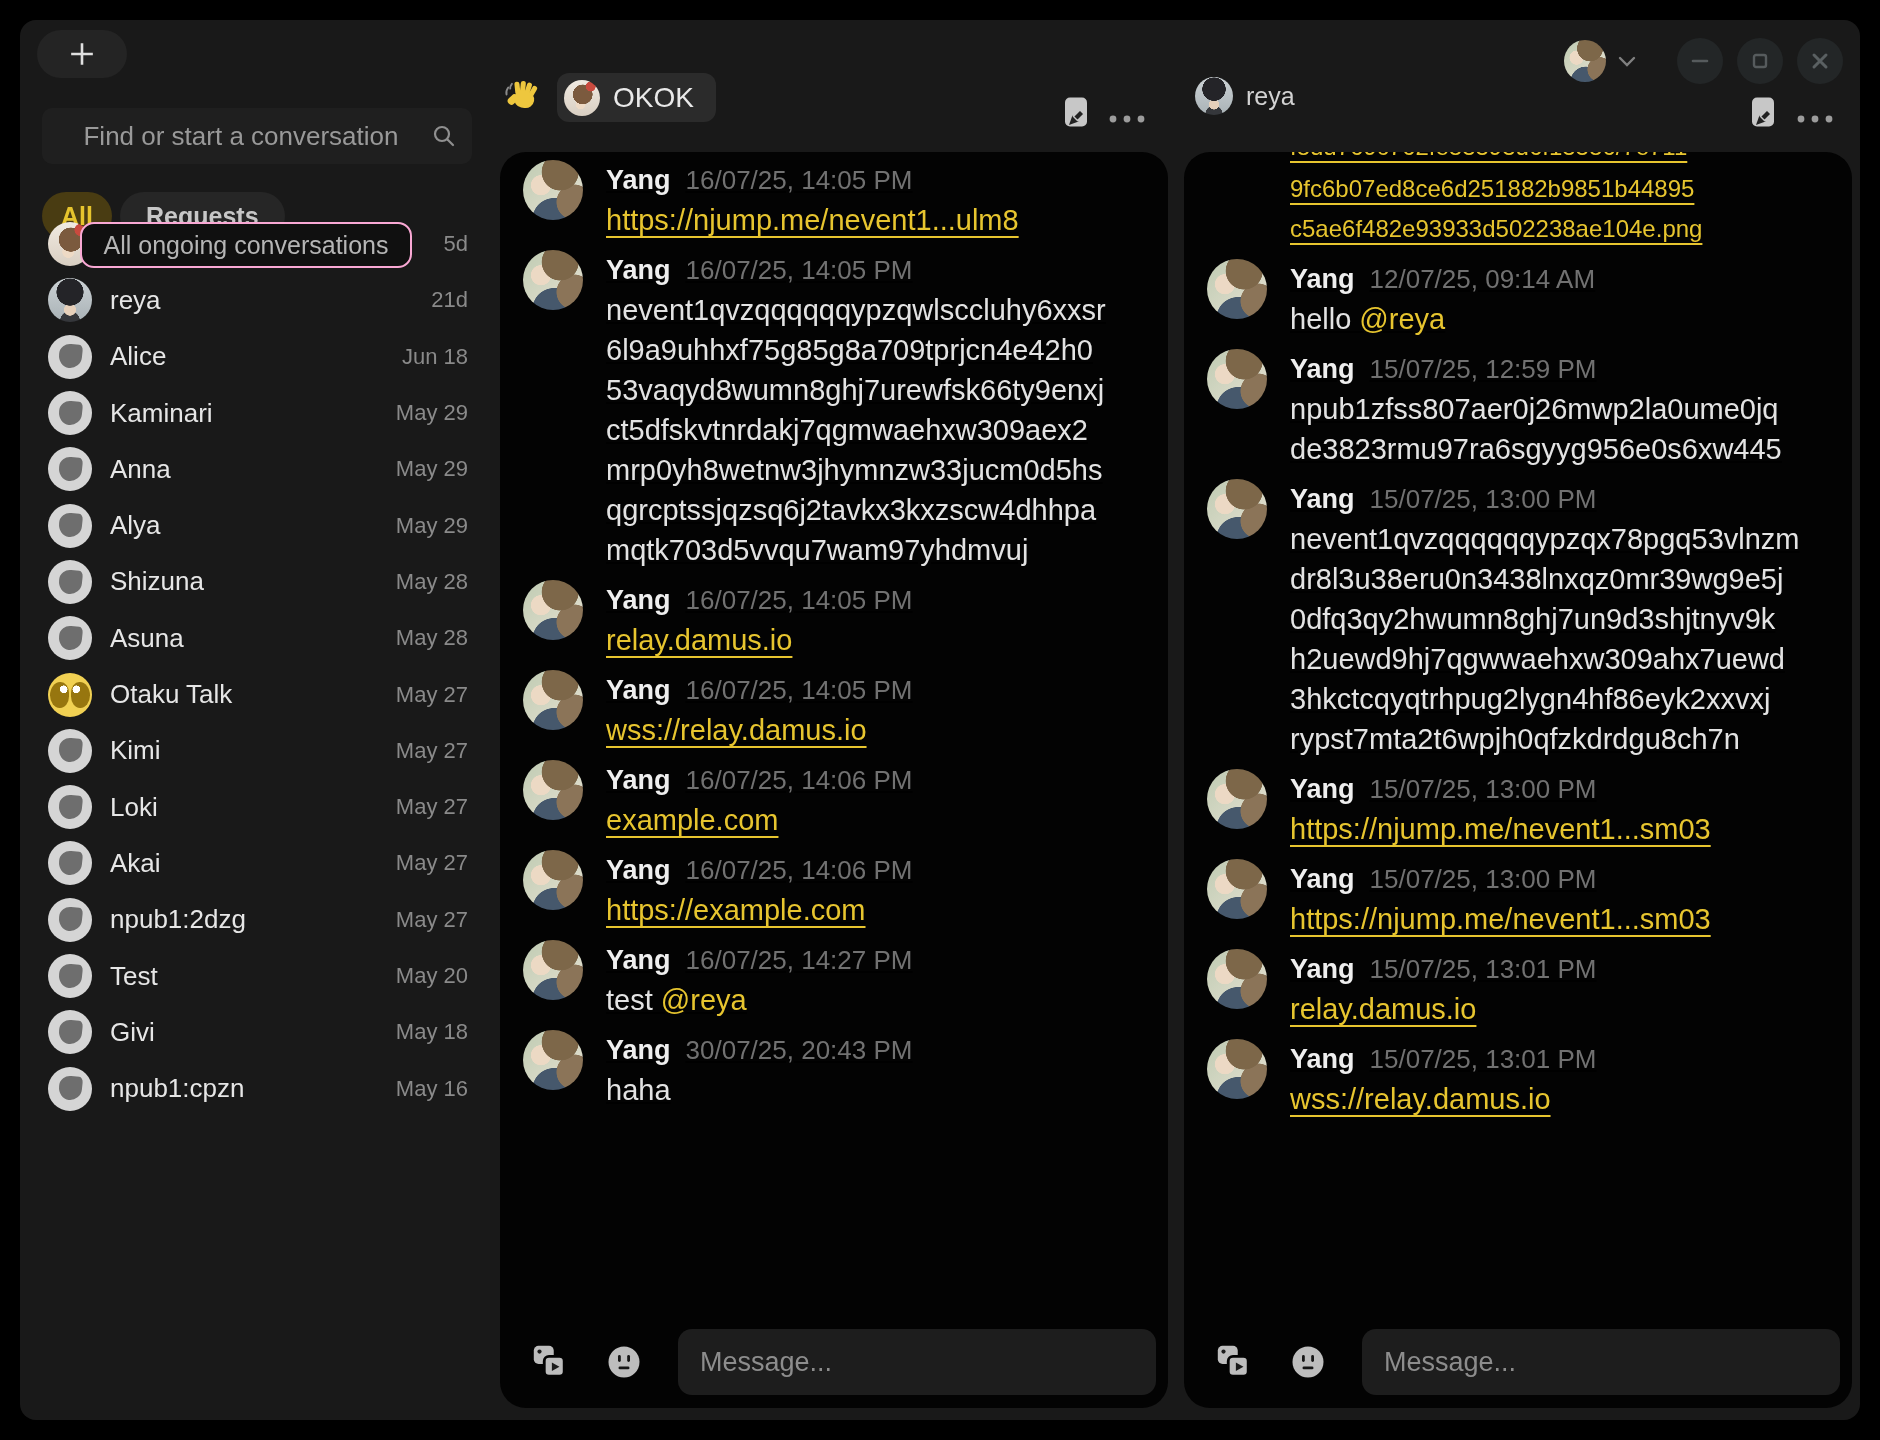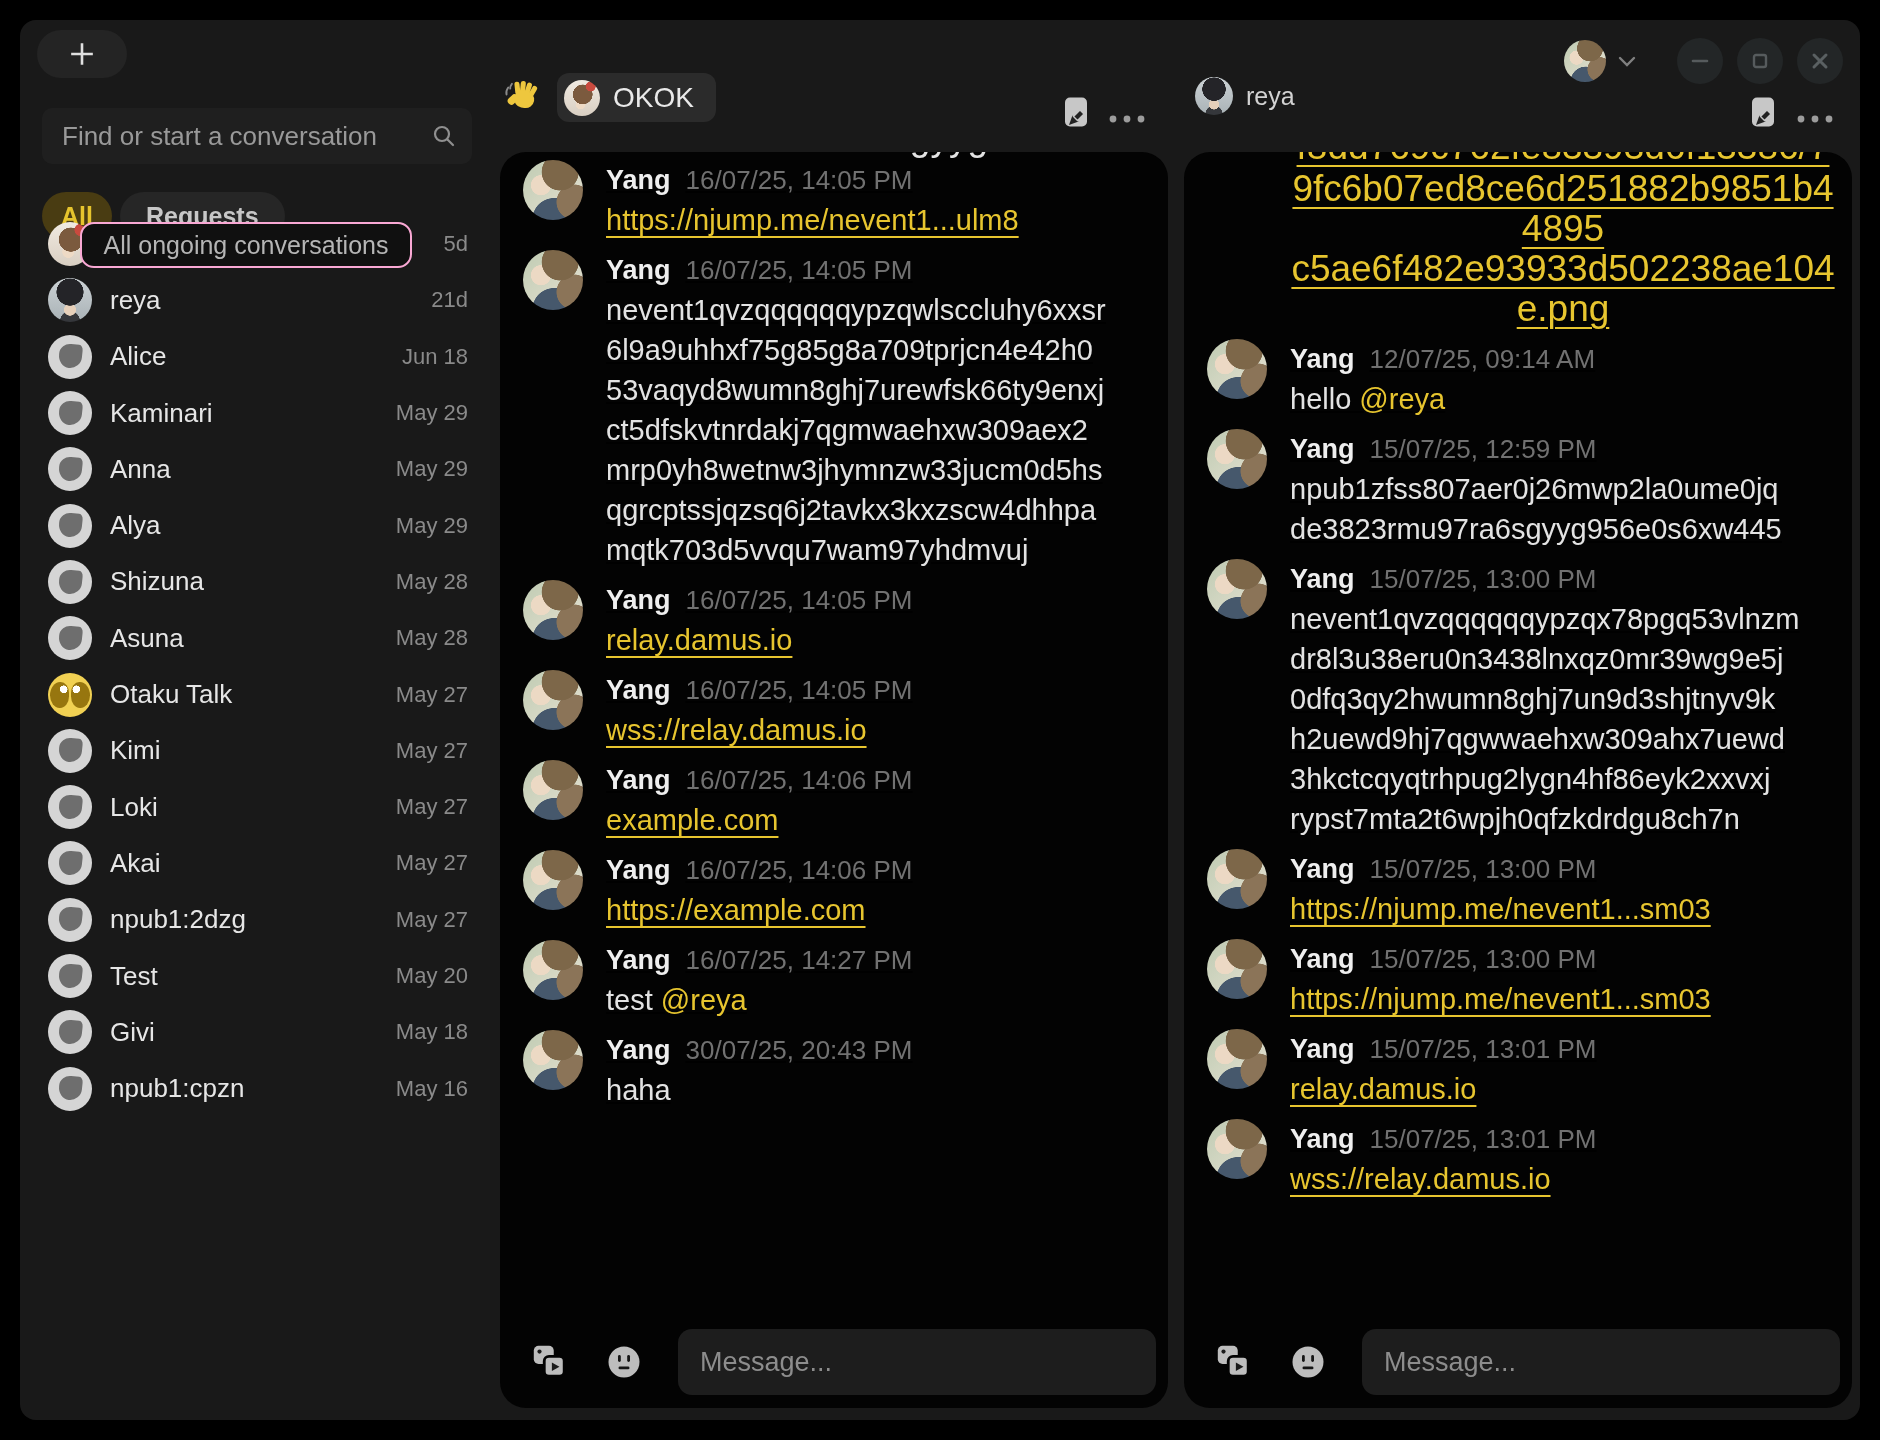--- a/index.html
+++ b/index.html
@@ -17,21 +17,21 @@
     border-radius:24px; background:#242424; display:flex; align-items:center; justify-content:center; cursor:pointer; }
   .user-chip { position:absolute; left:1544px; top:20px; display:flex; align-items:center; gap:12px; }
   .av { border-radius:50%; position:relative; overflow:hidden; flex:none; }
   .winbtn { position:absolute; top:18px; width:46px; height:46px; border-radius:50%;
     background:#232627; display:flex; align-items:center; justify-content:center; }
 
   
   .search { position:absolute; left:22px; top:88px; width:430px; height:56px;
     background:#1f1f1f; border-radius:10px; display:flex; align-items:center; }
   .search input { flex:1; background:transparent; border:none; outline:none;
-    color:#dcdcdc; font-size:26px; padding:0 12px 0 20px; font-family:"Liberation Sans",sans-serif; }
+    color:#dcdcdc; font-size:26px; padding:0 12px 0 20px; font-family:"Liberation Sans",sans-serif;text-align:center; }
   .search input::placeholder { color:#999; }
   .search svg { margin-right:16px; }
   .tab { position:absolute; top:172px; height:48px; border-radius:24px;
     display:flex; align-items:center; font-size:25px; font-weight:bold; cursor:pointer; }
   .tab-all { left:22px; padding:0 19px; background:#493c12; color:#e6c42d; }
   .tab-req { left:100px; padding:0 26px; background:#262626; color:#c7c7c7; }
   .tooltip { position:absolute; left:60px; top:202px; width:332px; height:46px;
     background:#101010; border:2px solid #f9a8d4; border-radius:14px; color:#b5b5b5;
     font-size:25px; display:flex; align-items:center; justify-content:center; z-index:6; }
   .conv-list { position:absolute; left:0; top:196px; width:478px; }
@@ -91,21 +91,21 @@
   .msg-name { font-weight:bold; font-size:27px; color:var(--name); }
   .msg-time { font-size:26px; color:var(--time); }
   .msg-text { font-size:29px; line-height:40px; color:var(--txt); word-break:break-all; }
   .lnk { color:var(--yellow); text-decoration:underline; text-underline-offset:6px;
     text-decoration-thickness:2px; cursor:pointer; }
   .mention { color:var(--yellow); }
   .sliver { overflow:hidden; position:relative; margin-left:83px; }
   .sliver-mid { height:8px; } .sliver-mid .inner { margin-top:-34px; }
   .sliver-right { height:17px; } .sliver-right .inner { margin-top:-25px; }
   .cutlines { margin-left:83px; margin-bottom:10px; }
-  .cutlines div, .sliver .inner { font-size:37px; line-height:40px; word-break:break-all;text-align:center; }
+  .cutlines div, .sliver .inner { font-size:24px; line-height:40px; word-break:break-all; }
 
   
   .inputrow { position:absolute; left:0; right:0; bottom:10px; height:72px;
     display:flex; align-items:center; padding:0 12px 0 30px; }
   .inputrow svg { flex:none; cursor:pointer; }
   .inputrow .gap1 { width:38px; }
   .msg-input { flex:1; height:66px; margin-left:36px; background:#1d1d1d; border:none; outline:none;
     border-radius:14px; color:#dcdcdc; font-size:27px; padding:0 22px;
     font-family:"Liberation Sans",sans-serif; }
   .msg-input::placeholder { color:#8d8d8d; }

